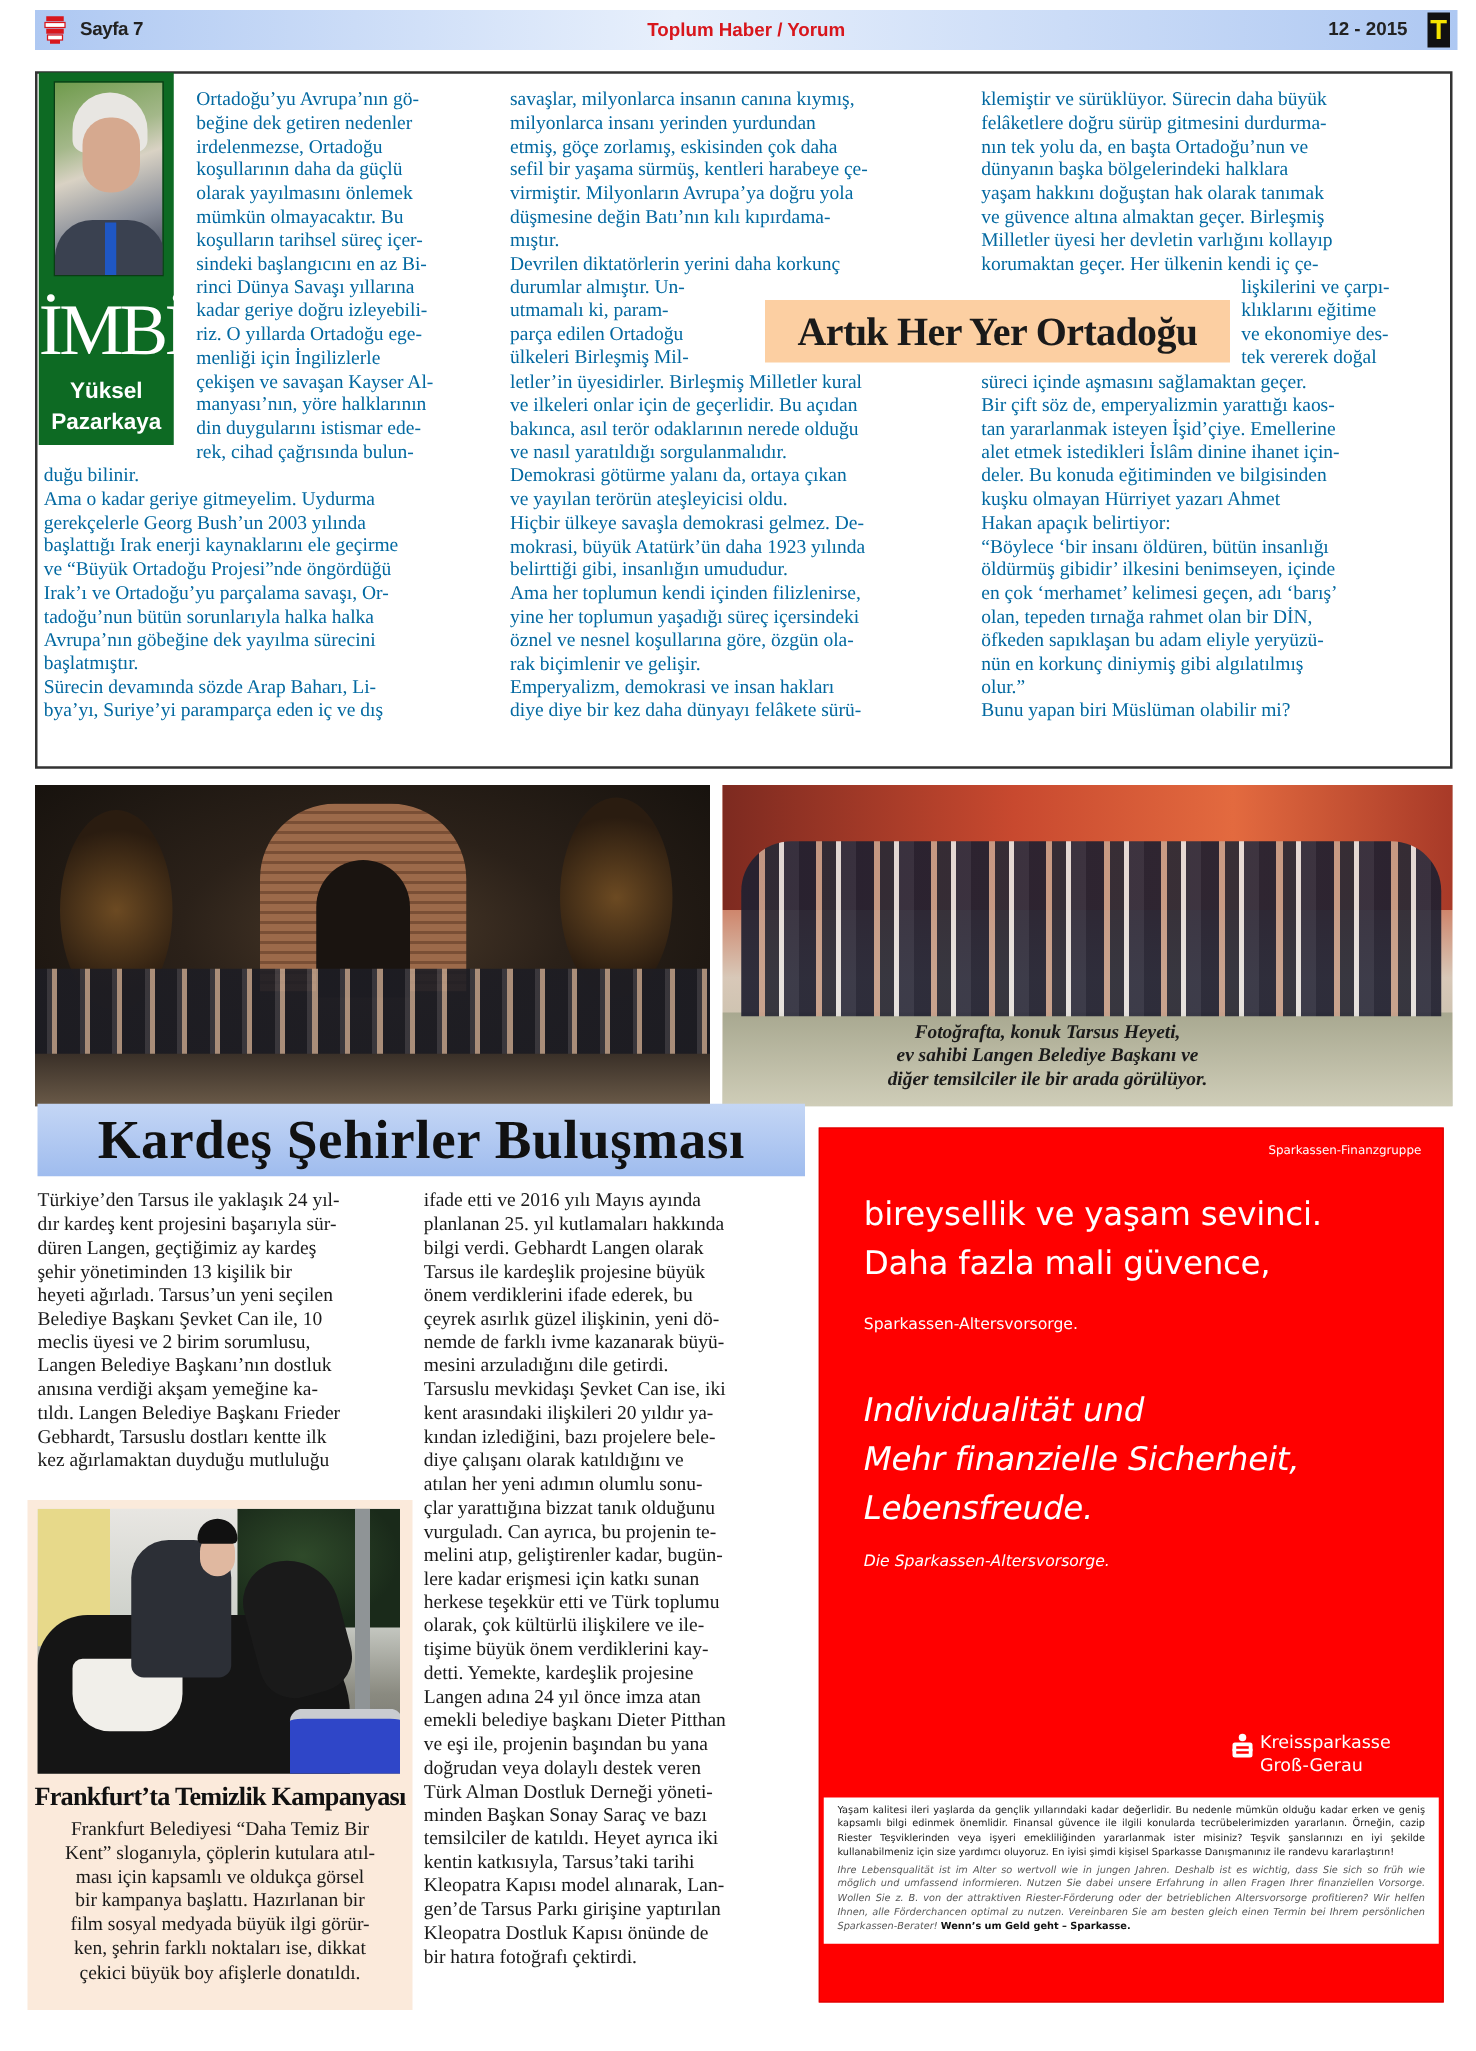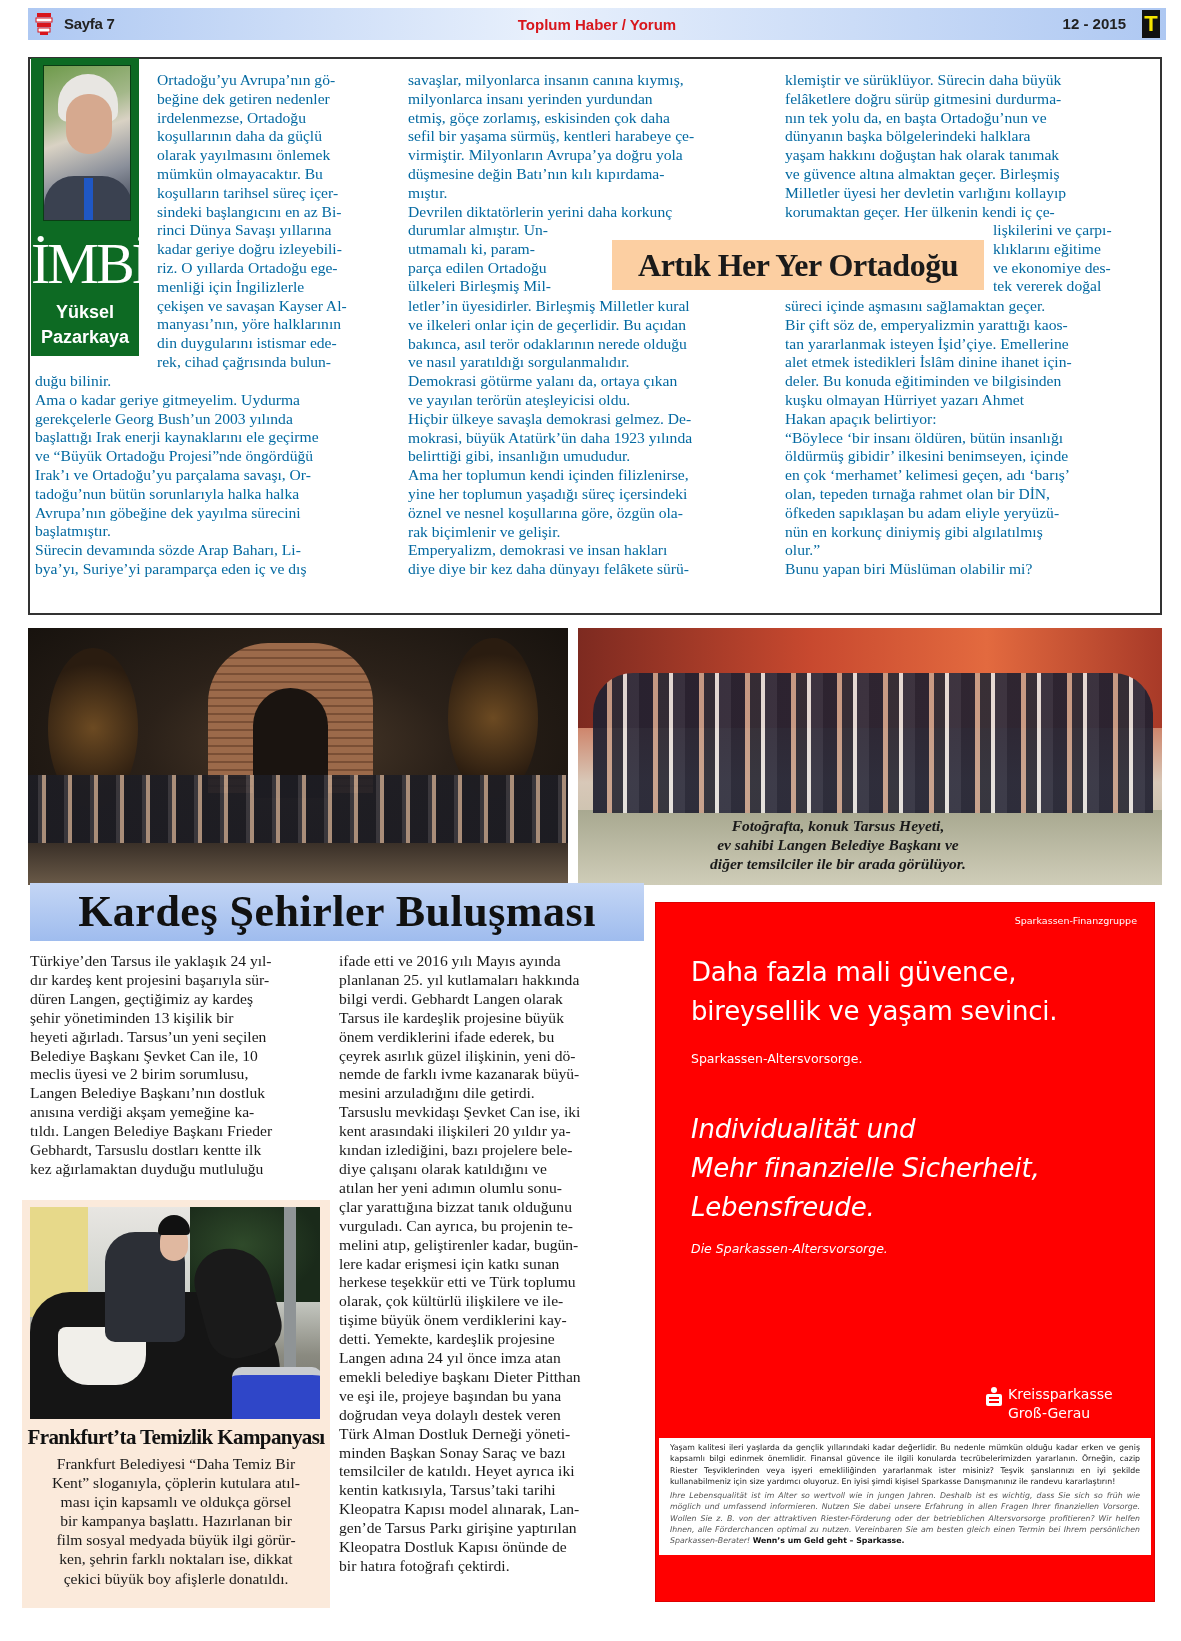--- a/index.html
+++ b/index.html
@@ -281,21 +281,21 @@
     <span class="ed-line" style="display: block;">çlar yarattığına bizzat tanık olduğunu</span>
     <span class="ed-line" style="display: block;">vurguladı. Can ayrıca, bu projenin te-</span>
     <span class="ed-line" style="display: block;">melini atıp, geliştirenler kadar, bugün-</span>
     <span class="ed-line" style="display: block;">lere kadar erişmesi için katkı sunan</span>
     <span class="ed-line" style="display: block;">herkese teşekkür etti ve Türk toplumu</span>
     <span class="ed-line" style="display: block;">olarak, çok kültürlü ilişkilere ve ile-</span>
     <span class="ed-line" style="display: block;">tişime büyük önem verdiklerini kay-</span>
     <span class="ed-line" style="display: block;">detti. Yemekte, kardeşlik projesine</span>
     <span class="ed-line" style="display: block;">Langen adına 24 yıl önce imza atan</span>
     <span class="ed-line" style="display: block;">emekli belediye başkanı Dieter Pitthan</span>
-    <span class="ed-line" style="display: block;">ve eşi ile, projeye başından bu yana</span>
+    <span class="ed-line" style="display: block;">ve eşi ile, projenin başından bu yana</span>
     <span class="ed-line" style="display: block;">doğrudan veya dolaylı destek veren</span>
     <span class="ed-line" style="display: block;">Türk Alman Dostluk Derneği yöneti-</span>
     <span class="ed-line" style="display: block;">minden Başkan Sonay Saraç ve bazı</span>
     <span class="ed-line" style="display: block;">temsilciler de katıldı. Heyet ayrıca iki</span>
     <span class="ed-line" style="display: block;">kentin katkısıyla, Tarsus’taki tarihi</span>
     <span class="ed-line" style="display: block;">Kleopatra Kapısı model alınarak, Lan-</span>
     <span class="ed-line" style="display: block;">gen’de Tarsus Parkı girişine yaptırılan</span>
     <span class="ed-line" style="display: block;">Kleopatra Dostluk Kapısı önünde de</span>
     <span class="ed-line" style="display: block;">bir hatıra  fotoğrafı çektirdi.</span>
   </div>
@@ -321,22 +321,22 @@
       <span class="ed-line" style="display: block;">bir kampanya başlattı. Hazırlanan bir</span>
       <span class="ed-line" style="display: block;">film sosyal medyada büyük ilgi görür-</span>
       <span class="ed-line" style="display: block;">ken, şehrin farklı noktaları ise, dikkat</span>
       <span class="ed-line" style="display: block;">çekici büyük boy afişlerle donatıldı.</span>
     </div>
 </div>
 
 <div class="ad">
   <div class="group">Sparkassen-Finanzgruppe</div>
   <div class="head-tr">
+      <span class="ed-line" style="display: block;">bireysellik ve yaşam sevinci.</span>
       <span class="ed-line" style="display: block;">Daha fazla mali güvence,</span>
-      <span class="ed-line" style="display: block;">bireysellik ve yaşam sevinci.</span>
     </div>
   <div class="sub-tr">Sparkassen-Altersvorsorge.</div>
   <div class="head-de">
       <span class="ed-line" style="display: block;">Individualität und</span>
       <span class="ed-line" style="display: block;">Mehr finanzielle Sicherheit,</span>
       <span class="ed-line" style="display: block;">Lebensfreude.</span>
     </div>
   <div class="sub-de">Die Sparkassen-Altersvorsorge.</div>
   <div class="brand-icon">
       <div class="dot"></div>

